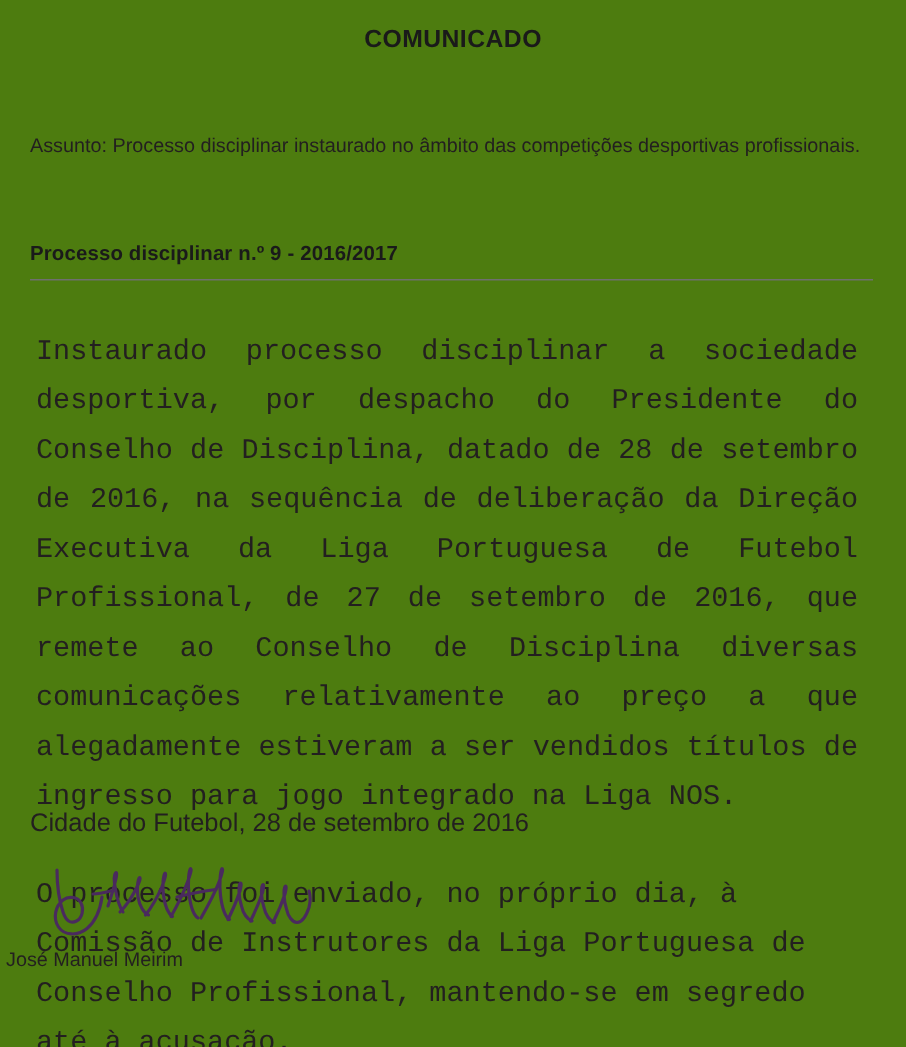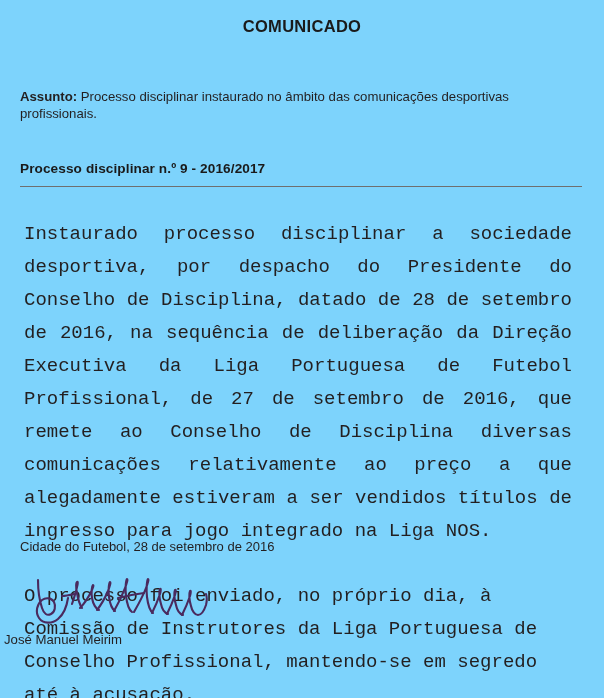--- a/index.html
+++ b/index.html
@@ -15,21 +15,21 @@
     color: #231f20;
     overflow: hidden;
   }
 
   .page {
     position: absolute;
     left: 0;
     top: 0;
     width: 604px;
     height: 698px;
-    background: #7dd3fc;
+    background: #4d7c0f;
   }
 
   
   .doc-title {
     position: absolute;
     left: 0;
     top: 17px;
     width: 604px;
     text-align: center;
     font-size: 16.5px;
@@ -42,21 +42,21 @@
   .subject-line {
     position: absolute;
     left: 20px;
     top: 88px;
     width: 564px;
     font-size: 13.2px;
     line-height: 17px;
     color: #231f20;
   }
   .subject-label {
-    font-weight: bold;
+    font-weight: normal;
   }
 
   
   .case-heading {
     position: absolute;
     left: 20px;
     top: 161px;
     width: 562px;
     font-size: 13.6px;
     font-weight: bold;
@@ -93,21 +93,21 @@
   }
   .par-gap {
     height: 24px;
   }
 
   
   .place-date {
     position: absolute;
     left: 20px;
     top: 539px;
-    font-size: 13px;
+    font-size: 17px;
     color: #231f20;
   }
 
   
   .signature-wrap {
     position: absolute;
     left: 18px;
     top: 574px;
     width: 200px;
     height: 58px;
@@ -132,21 +132,21 @@
   }
 </style>
 </head>
 <body>
 
 <div class="page">
 
   <div class="doc-title">COMUNICADO</div>
 
   <div class="subject-line">
-    <span class="subject-label">Assunto:</span><span> Processo disciplinar instaurado no âmbito das comunicações desportivas profissionais.</span>
+    <span class="subject-label">Assunto:</span><span> Processo disciplinar instaurado no âmbito das competições desportivas profissionais.</span>
   </div>
 
   <div class="case-heading">Processo disciplinar n.º 9 - 2016/2017</div>
   <div class="case-rule"></div>
 
   <div class="body-block">
     <p class="body-par">Instaurado processo disciplinar a sociedade desportiva, por despacho do Presidente do Conselho de Disciplina, datado de 28 de setembro de 2016, na sequência de deliberação da Direção Executiva da Liga Portuguesa de Futebol Profissional, de 27 de setembro de 2016, que remete ao Conselho de Disciplina diversas comunicações relativamente ao preço a que alegadamente estiveram a ser vendidos títulos de ingresso para jogo integrado na Liga NOS.</p>
     <div class="par-gap"></div>
     <p class="body-par last-line-normal">O processo foi enviado, no próprio dia, à Comissão de Instrutores da Liga Portuguesa de Conselho Profissional, mantendo-se em segredo até à acusação.</p>
   </div>

